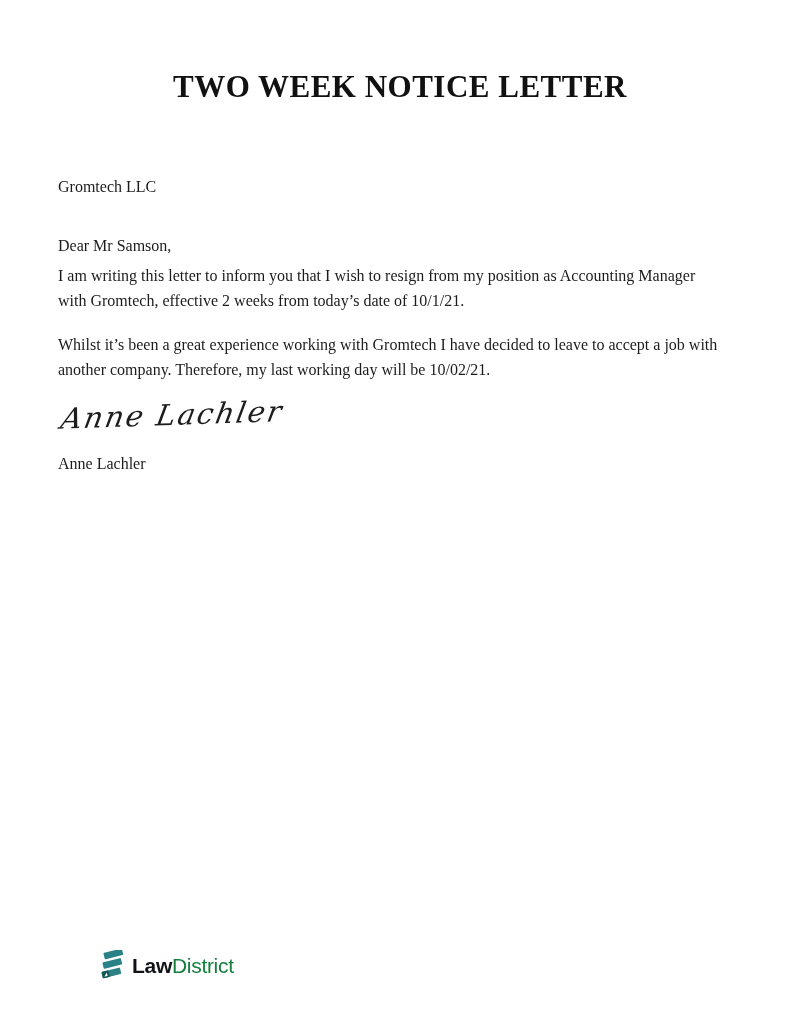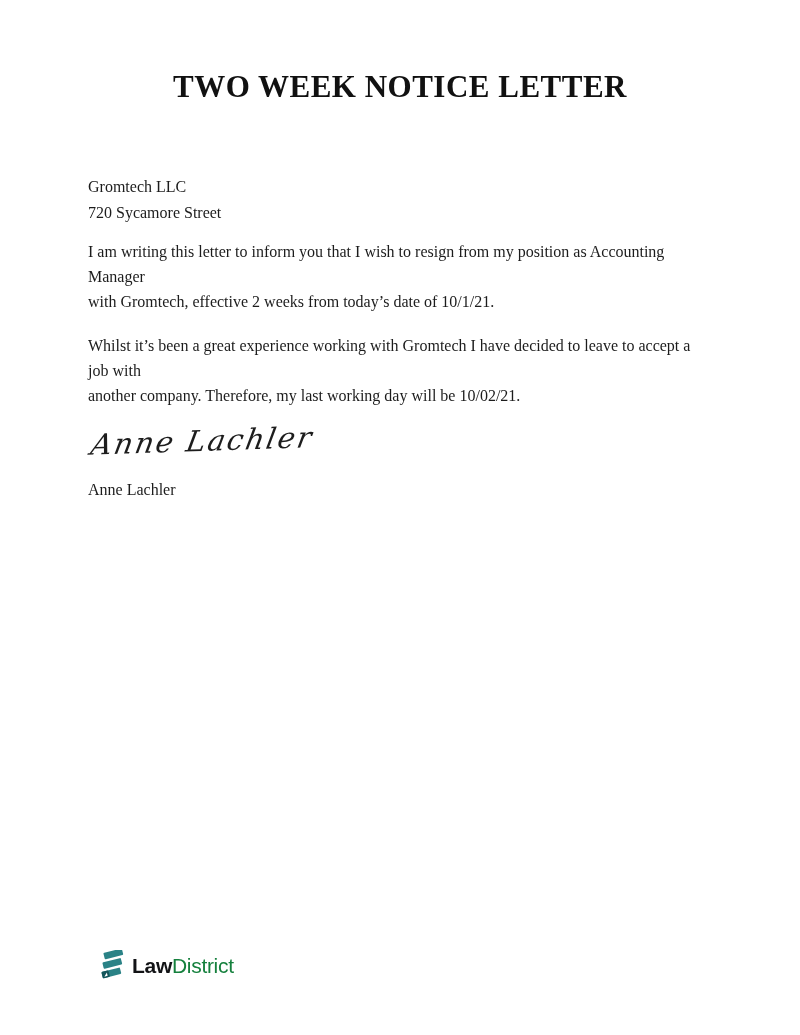--- a/index.html
+++ b/index.html
@@ -7,21 +7,21 @@
     padding: 0;
     background: #ffffff;
   }
   .page {
     position: relative;
     width: 800px;
     height: 1035px;
     margin: 0 auto;
     background: #ffffff;
     box-sizing: border-box;
-    padding: 0 88px;
+    padding: 0 58px;
     font-family: "Liberation Serif", serif;
     font-size: 16px;
     color: #1c1c1c;
     overflow: hidden;
   }
   .doc-title {
     margin: 68px 0 0 0;
     text-align: center;
     font-size: 31px;
     line-height: 38px;
@@ -41,21 +41,21 @@
   .salutation {
     margin: 33px 0 0 0;
     line-height: 26px;
   }
   .para {
     margin: 19px 0 0 0;
     line-height: 25px;
     white-space: pre-line;
   }
   .para-first {
-    margin-top: 13px;
+    margin-top: 4px;
   }
   .closing {
     margin: 26px 0 0 0;
     line-height: 26px;
   }
   .signature-script {
     margin-top: 6px;
     height: 54px;
     display: flex;
     align-items: center;
@@ -108,23 +108,23 @@
 </head>
 <body>
 
 <div class="page">
 
   <h1 class="doc-title">TWO WEEK NOTICE LETTER</h1>
 
 
   <div class="address-block">
     <div>Gromtech LLC</div>
-    <div>720 Sycamore Street</div>
   </div>
 
+  <p class="salutation">Dear Mr Samson,</p>
 
   <p class="para para-first">I am writing this letter to inform you that I wish to resign from my position as Accounting Manager
 with Gromtech, effective 2 weeks from today’s date of 10/1/21.</p>
 
   <p class="para">Whilst it’s been a great experience working with Gromtech I have decided to leave to accept a job with
 another company. Therefore, my last working day will be 10/02/21.</p>
 
 
 
   <div class="signature-script">

